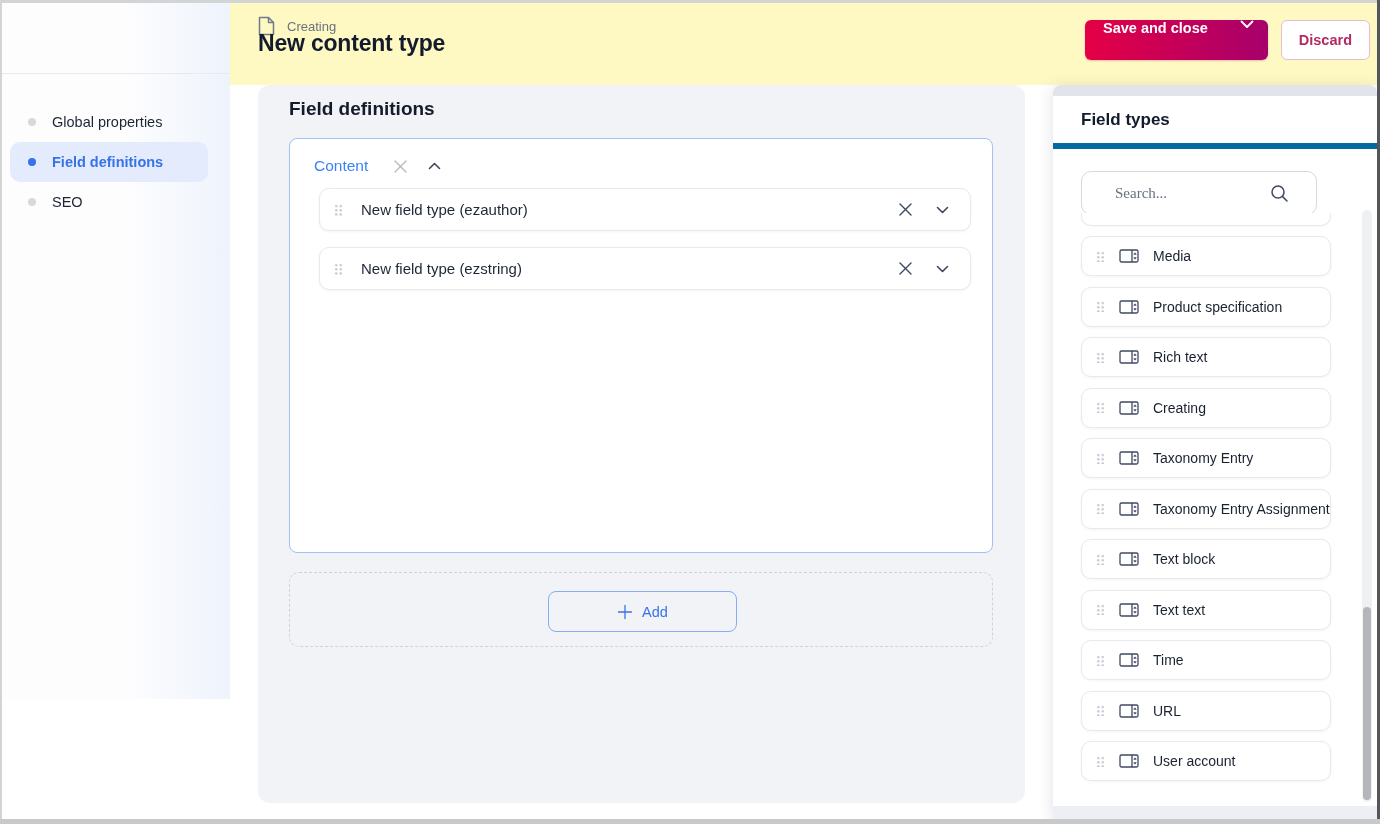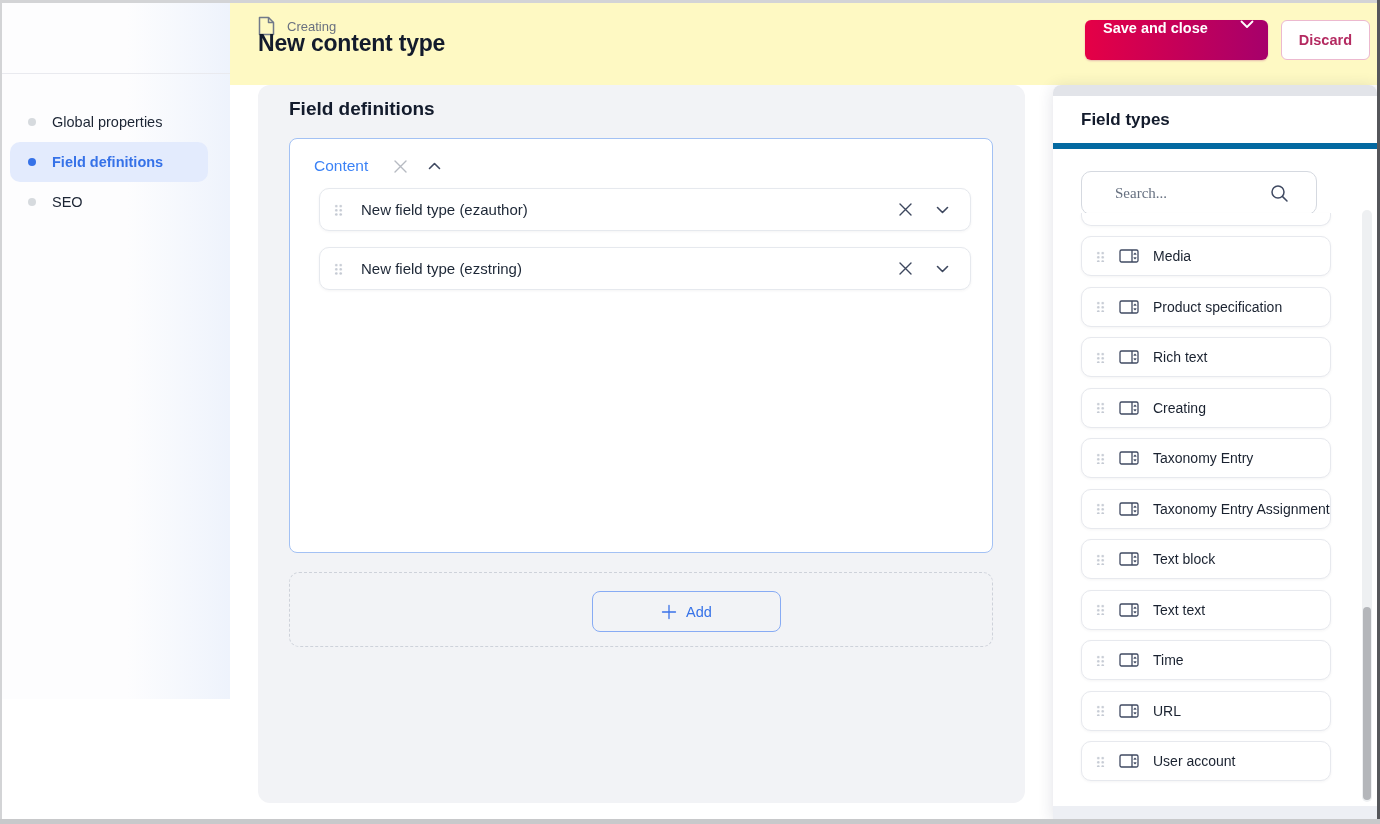--- a/index.html
+++ b/index.html
@@ -62,21 +62,21 @@
   .row-actions { display:flex; align-items:center; gap:17px; }
 
   .dots { width:9px; height:12px; flex:0 0 auto; cursor:grab;
     background:radial-gradient(circle,#c5cad3 1.15px,transparent 1.3px) 0 0/4.5px 4.2px; }
 
   
   .add-zone { position:absolute; left:31px; top:487px; width:704px; height:75px;
     border:1px dashed #ced2da; border-radius:10px; }
   .add-btn { position:absolute; left:258px; top:18px; width:189px; height:41px; background:transparent;
     border:1px solid #87abf4; border-radius:8px; color:var(--accent-blue,#3a72e9); font-size:14.5px;
-    display:flex; align-items:center; justify-content:center; gap:9px; cursor:pointer; font-family:inherit;margin-left:44px; }
+    display:flex; align-items:center; justify-content:center; gap:9px; cursor:pointer; font-family:inherit; }
 
   
   .right-panel { position:absolute; left:1053px; top:85px; width:324px; height:734px; background:#fff;
     border-radius:8px 8px 0 0; box-shadow:0 2px 16px rgba(35,45,75,.14); }
   .rp-topbar { height:11px; background:#e2e4e9; border-radius:8px 8px 0 0; }
   .rp-title { padding:14px 0 13px 28px; font-size:17px; font-weight:800; color:var(--dark-text,#131b2c);
     border-bottom:6px solid #0369a1; }
   .search-wrap { position:relative; margin:22px 30px 0 28px; }
   .search-input { width:236px; height:44px; border:1px solid #d5d9e0; border-radius:10px;
     padding:0 44px 0 33px; font-size:15px; color:#1d2736; outline:none; font-family:Liberation Serif, serif; background:#fff; }

